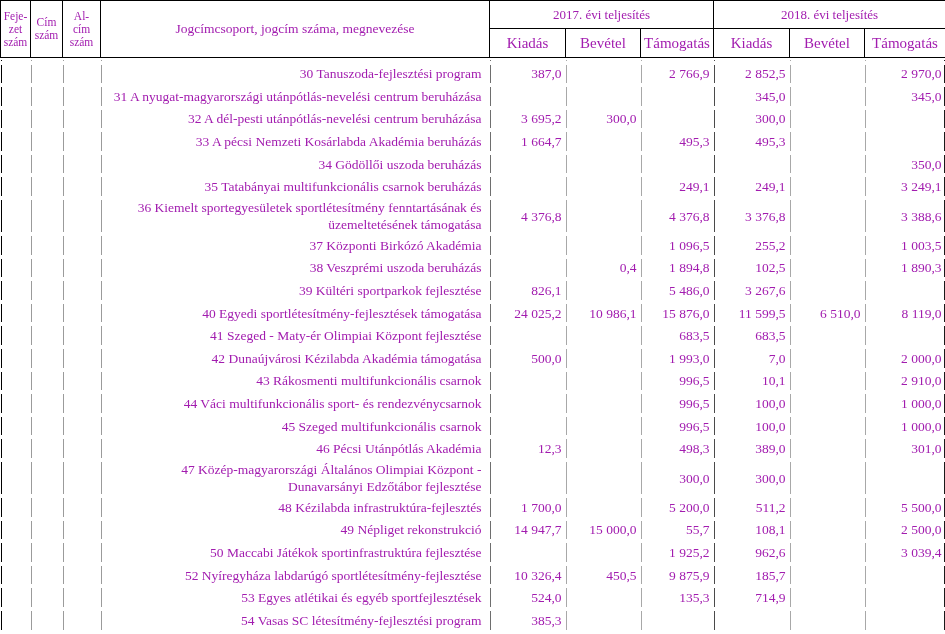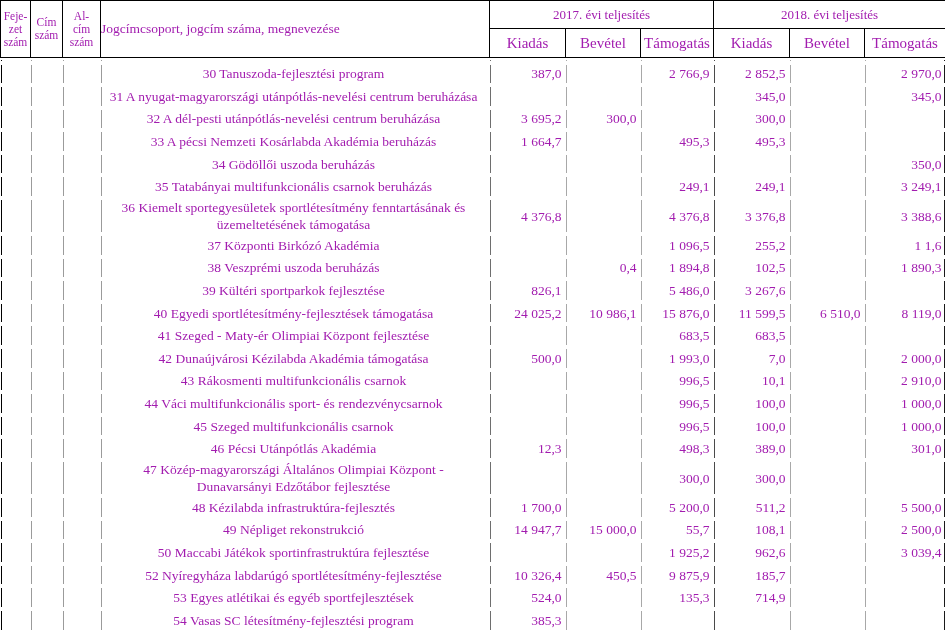--- a/index.html
+++ b/index.html
@@ -12,21 +12,21 @@
     border-collapse:collapse; table-layout:fixed; width:945px;
   }
   
   thead th {
     border:1px solid #000; font-weight:normal; background:#fff;
     padding:0; overflow:hidden;
   }
   tr.h1 { height:28px; }
   tr.h2 { height:29px; }
   th.hc   { font-size:11.5px; line-height:13px; white-space:pre-line; text-align:center; vertical-align:middle; }
-  th.hname{ font-size:13.5px; text-align:left; vertical-align:middle; }
+  th.hname{ font-size:13.5px; text-align:center; vertical-align:middle; }
   th.hyear{ font-size:13px; text-align:center; vertical-align:middle; }
   th.hsub { font-size:15px;  text-align:center; vertical-align:middle; }
   
   tbody td {
     border:none; position:relative; padding:0; vertical-align:middle;
     font-size:13.5px; line-height:17px; overflow:hidden;
   }
   tbody tr      { height:22.6px; }
   tbody tr.partial { height:5px; }
   tbody td::before {
@@ -34,21 +34,21 @@
   }
   td.c0::before { background:#000000; width:1.5px; }
   td.c1::before, td.c2::before, td.c3::before { background:#9b9b9b; }
   td.c4::before { background:#6e6e6e; }
   td.c5::before, td.c6::before, td.c8::before, td.c9::before { background:#a8a8a8; }
   td.c7::before { background:#4a4a4a; }
   td.c9::after {
     content:""; position:absolute; right:0; top:2px; bottom:2px; width:1.5px;
     background:#1a1a1a;
   }
-  td.name { text-align:center; padding:1px 8px 1px 5px; }
+  td.name { text-align:right; padding:1px 8px 1px 5px; }
   td.num  { text-align:right; padding:0 4px 0 0; white-space:nowrap; }
 </style>
 </head>
 <body>
 
 <div class="page">
   <table class="budget">
     <colgroup>
       <col style="width:30px">
         <col style="width:32px">
@@ -184,21 +184,21 @@
         <tr>
           <td class="c0"></td>
           <td class="c1"></td>
           <td class="c2"></td>
           <td class="c3 name">37 Központi Birkózó Akadémia</td>
           <td class="c4 num"></td>
           <td class="c5 num"></td>
           <td class="c6 num">1 096,5</td>
           <td class="c7 num">255,2</td>
           <td class="c8 num"></td>
-          <td class="c9 num">1 1,6</td>
+          <td class="c9 num">1 003,5</td>
         </tr>
         <tr>
           <td class="c0"></td>
           <td class="c1"></td>
           <td class="c2"></td>
           <td class="c3 name">38 Veszprémi uszoda beruházás</td>
           <td class="c4 num"></td>
           <td class="c5 num">0,4</td>
           <td class="c6 num">1 894,8</td>
           <td class="c7 num">102,5</td>

